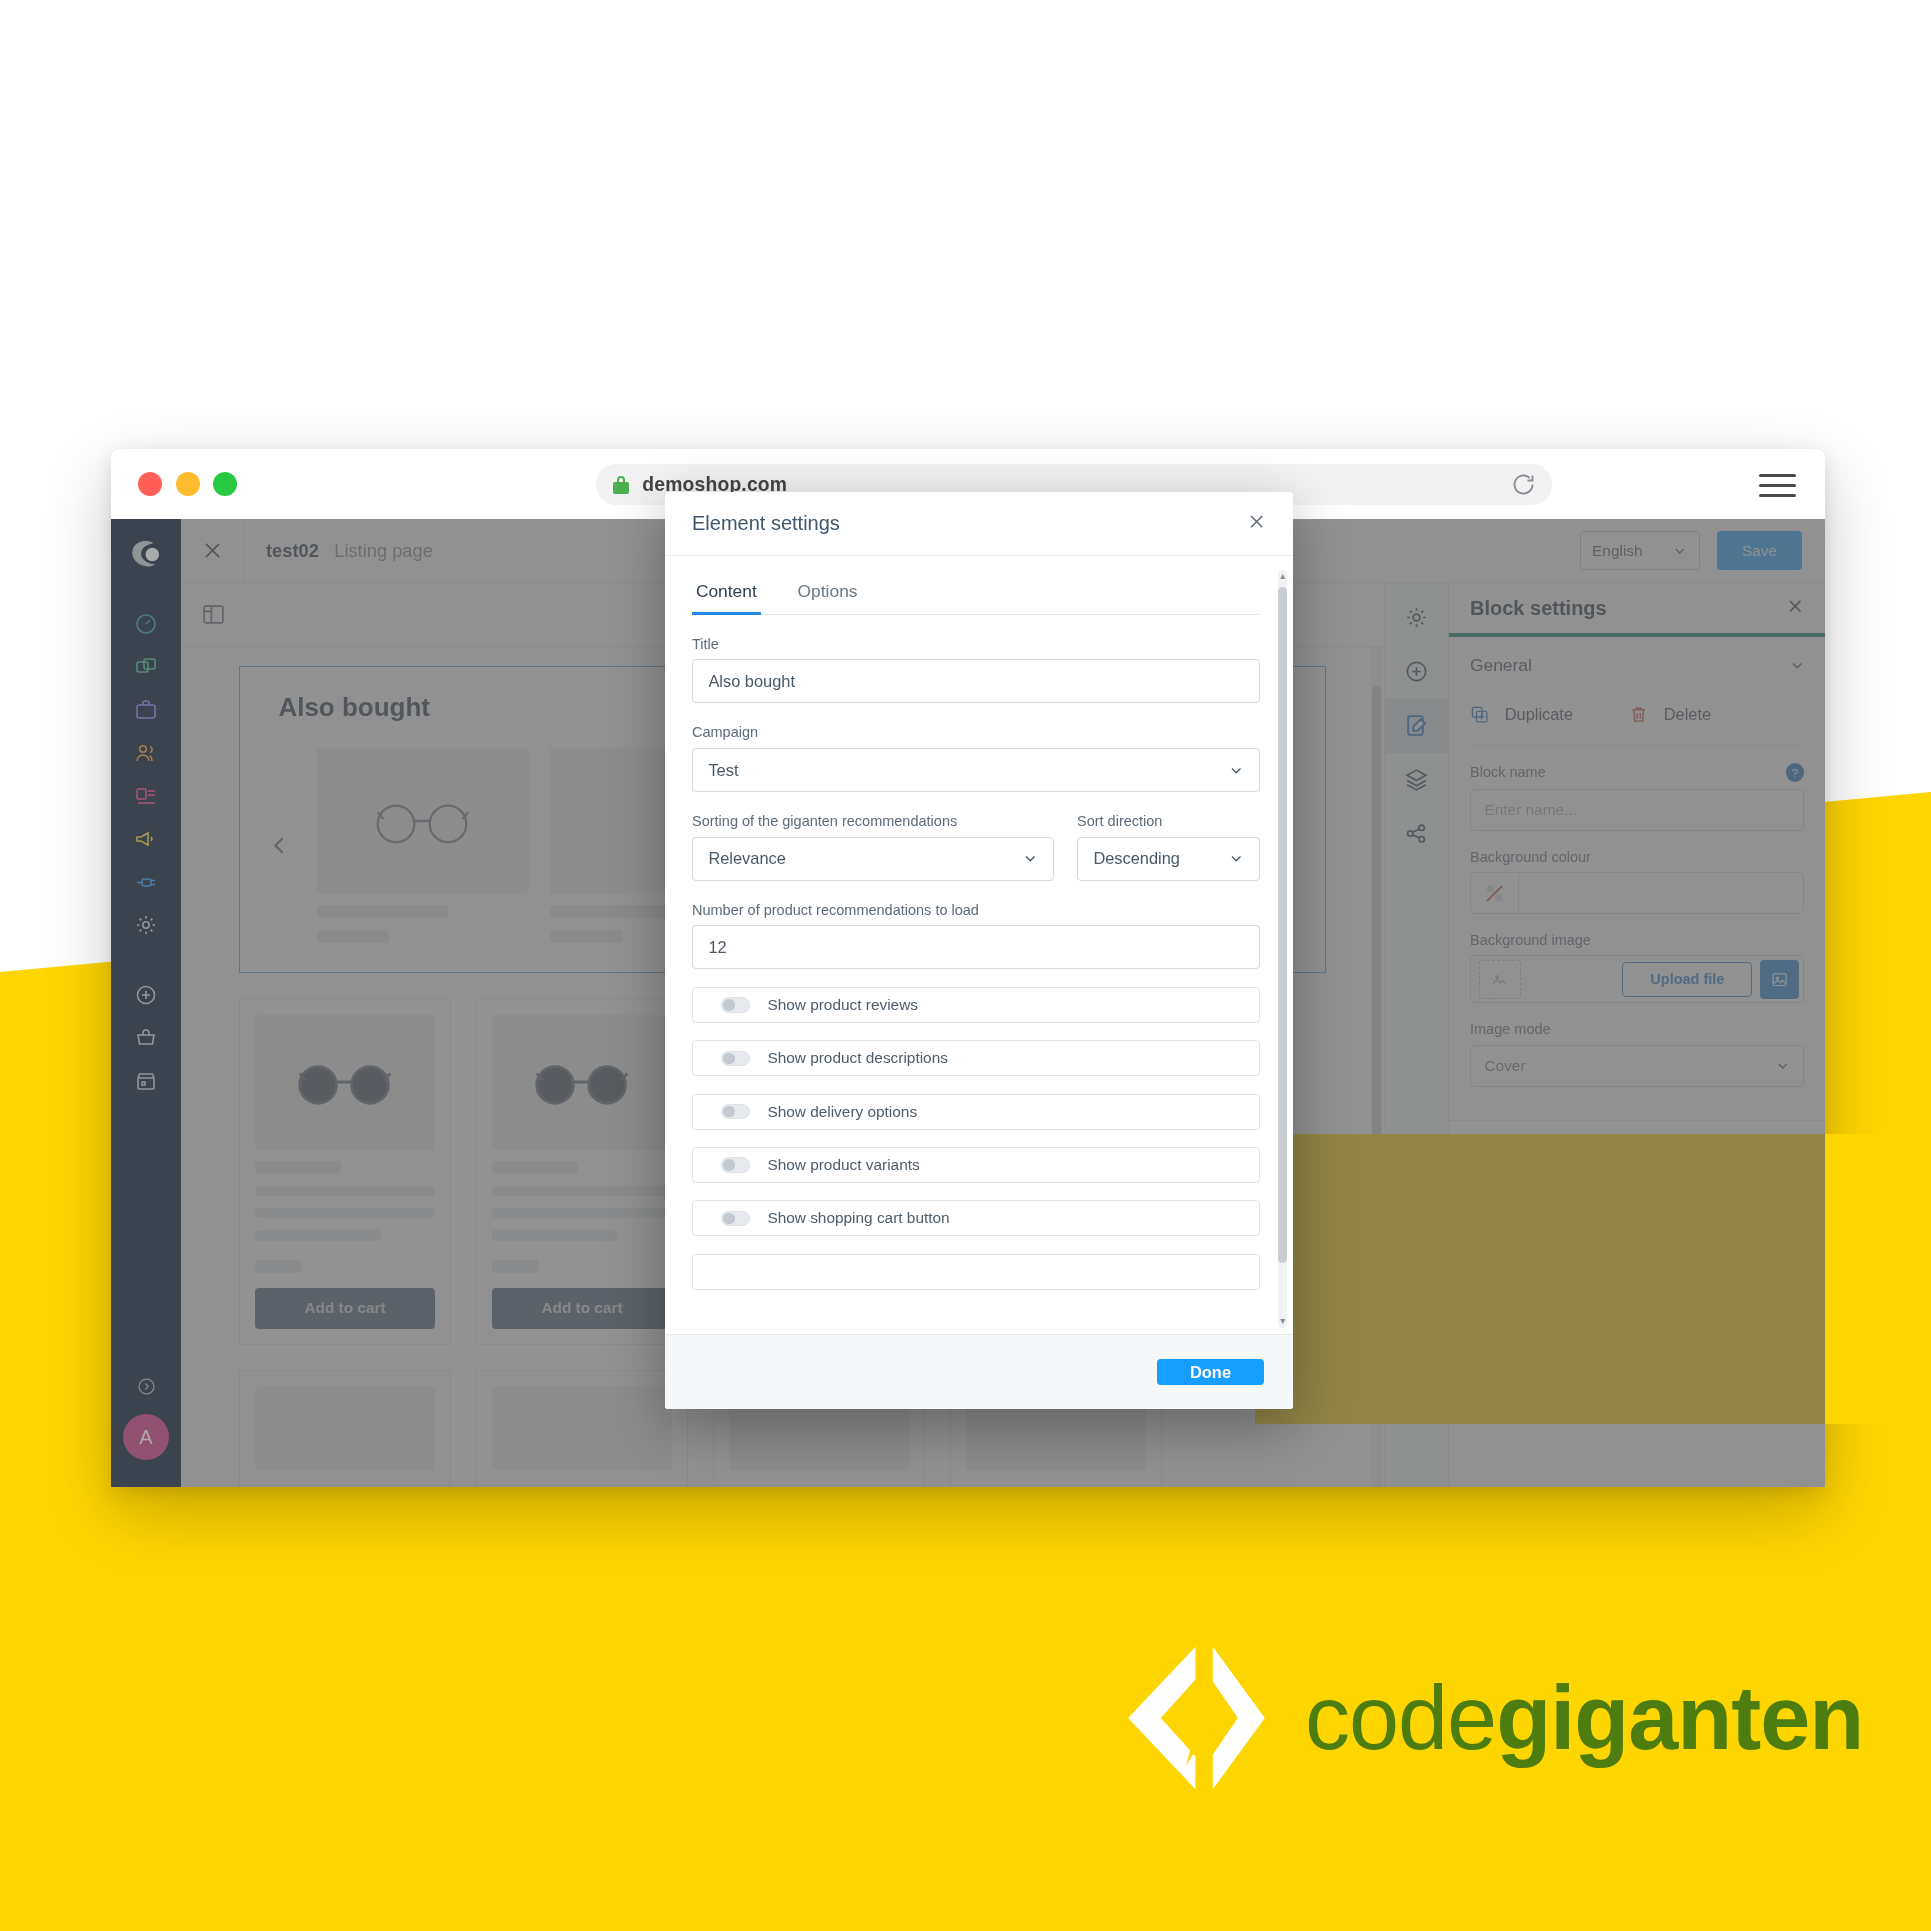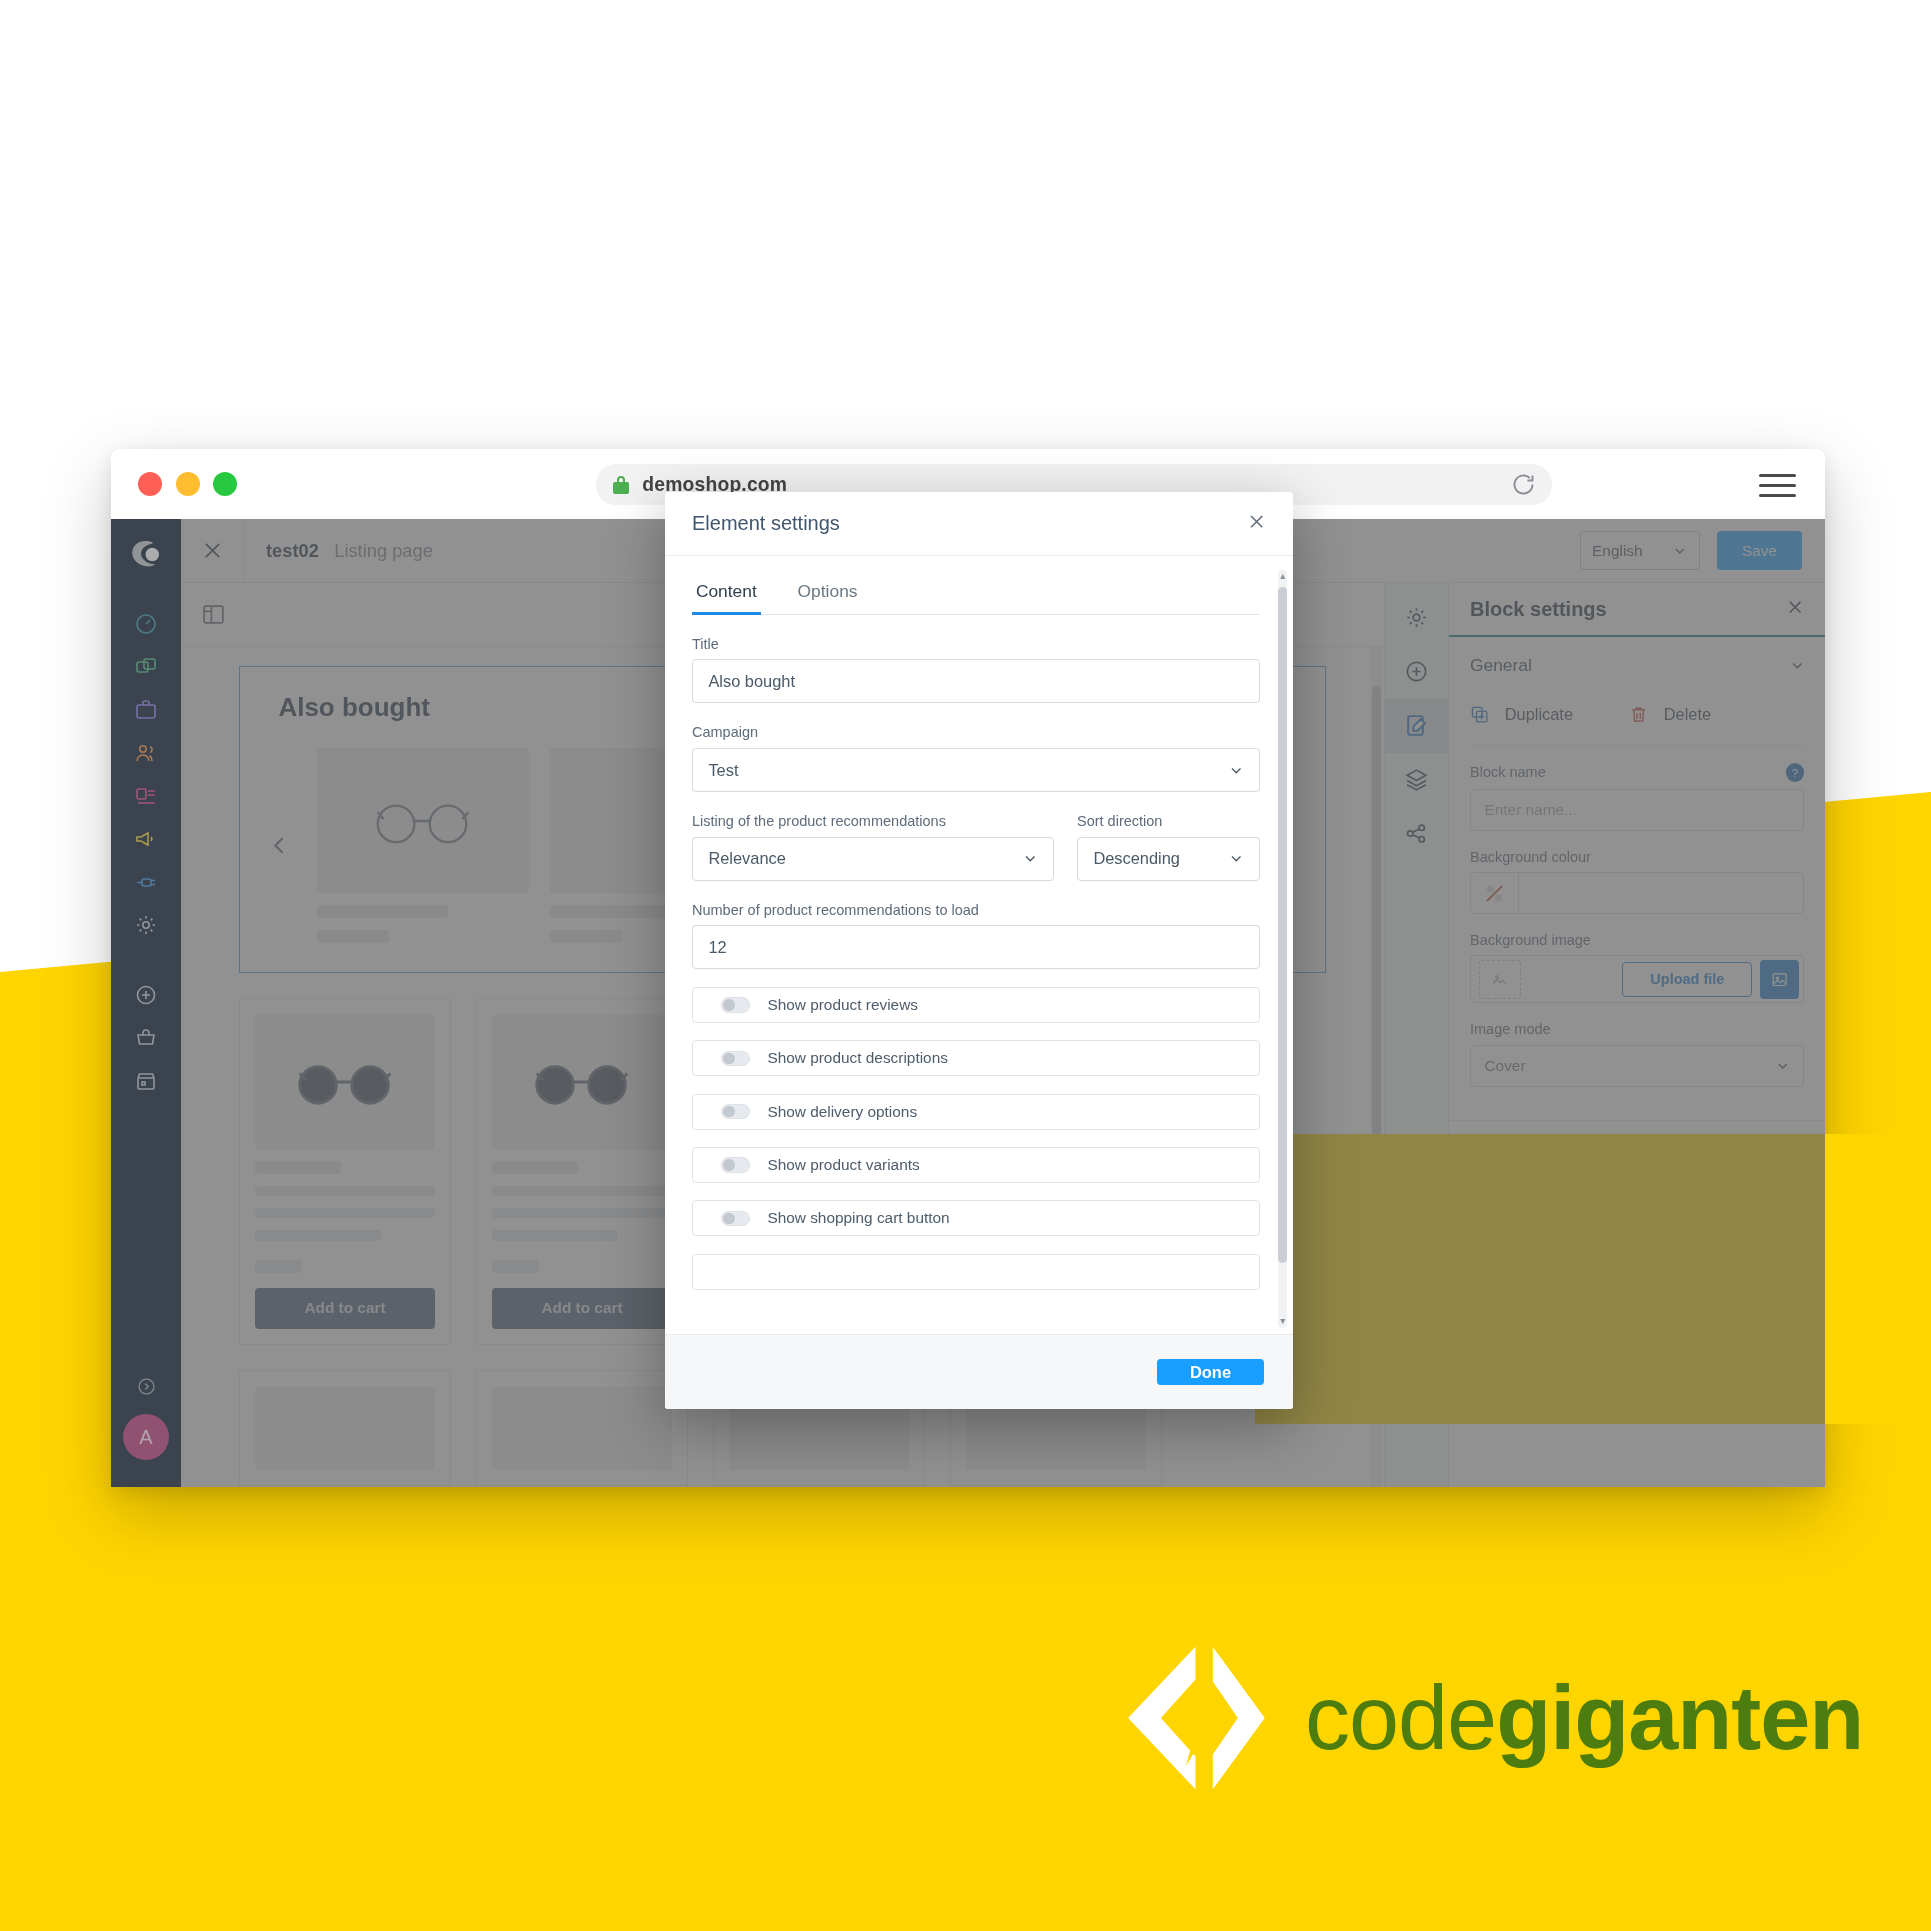--- a/index.html
+++ b/index.html
@@ -174,21 +174,21 @@
   .tool-btn { width: 64px; height: 54px; display: flex; align-items: center; justify-content: center; }
   .tool-btn.active { background: #dbe3ea; }
 
   
   .panel {
     width: 377px; background: #fff; border-left: 1px solid #e2e6ea; flex: none;
     display: flex; flex-direction: column;
   }
   .panel-head {
     height: 54px; display: flex; align-items: center; justify-content: space-between;
-    padding: 0 21px; border-bottom: 2px solid #0f766e;
+    padding: 0 21px; border-bottom: 4px solid #0f766e;
   }
   .panel-title { font-size: 20px; font-weight: bold; color: #253443; }
   .panel-body { padding: 0 21px; }
   .accordion-row {
     height: 56px; display: flex; align-items: center; justify-content: space-between;
     font-size: 17.4px; color: #3e4c5a;
   }
   .dup-del { display: flex; gap: 56px; align-items: center; padding: 11.6px 0 21px 0; }
   .dd-item { display: flex; align-items: center; gap: 15.4px; font-size: 16.4px; color: #3b4856; }
   .hr { height: 1px; background: #e4e7eb; }
@@ -729,21 +729,21 @@
             <div class="m-label">Campaign</div>
             <div class="m-input">
               <span>Test</span>
               <svg width="14.5" height="14.5" viewBox="0 0 24 24" fill="none" stroke="#4a5968" stroke-width="2.3">
                   <path d="M5 9l7 7 7-7"></path>
                 </svg>
             </div>
 
             <div class="two-col">
               <div>
-                <div class="m-label">Listing of the product recommendations</div>
+                <div class="m-label">Sorting of the giganten recommendations</div>
                 <div class="m-input">
                   <span>Relevance</span>
                   <svg width="14.5" height="14.5" viewBox="0 0 24 24" fill="none" stroke="#4a5968" stroke-width="2.3">
                       <path d="M5 9l7 7 7-7"></path>
                     </svg>
                 </div>
               </div>
               <div style="max-width:183px">
                 <div class="m-label">Sort direction</div>
                 <div class="m-input">

